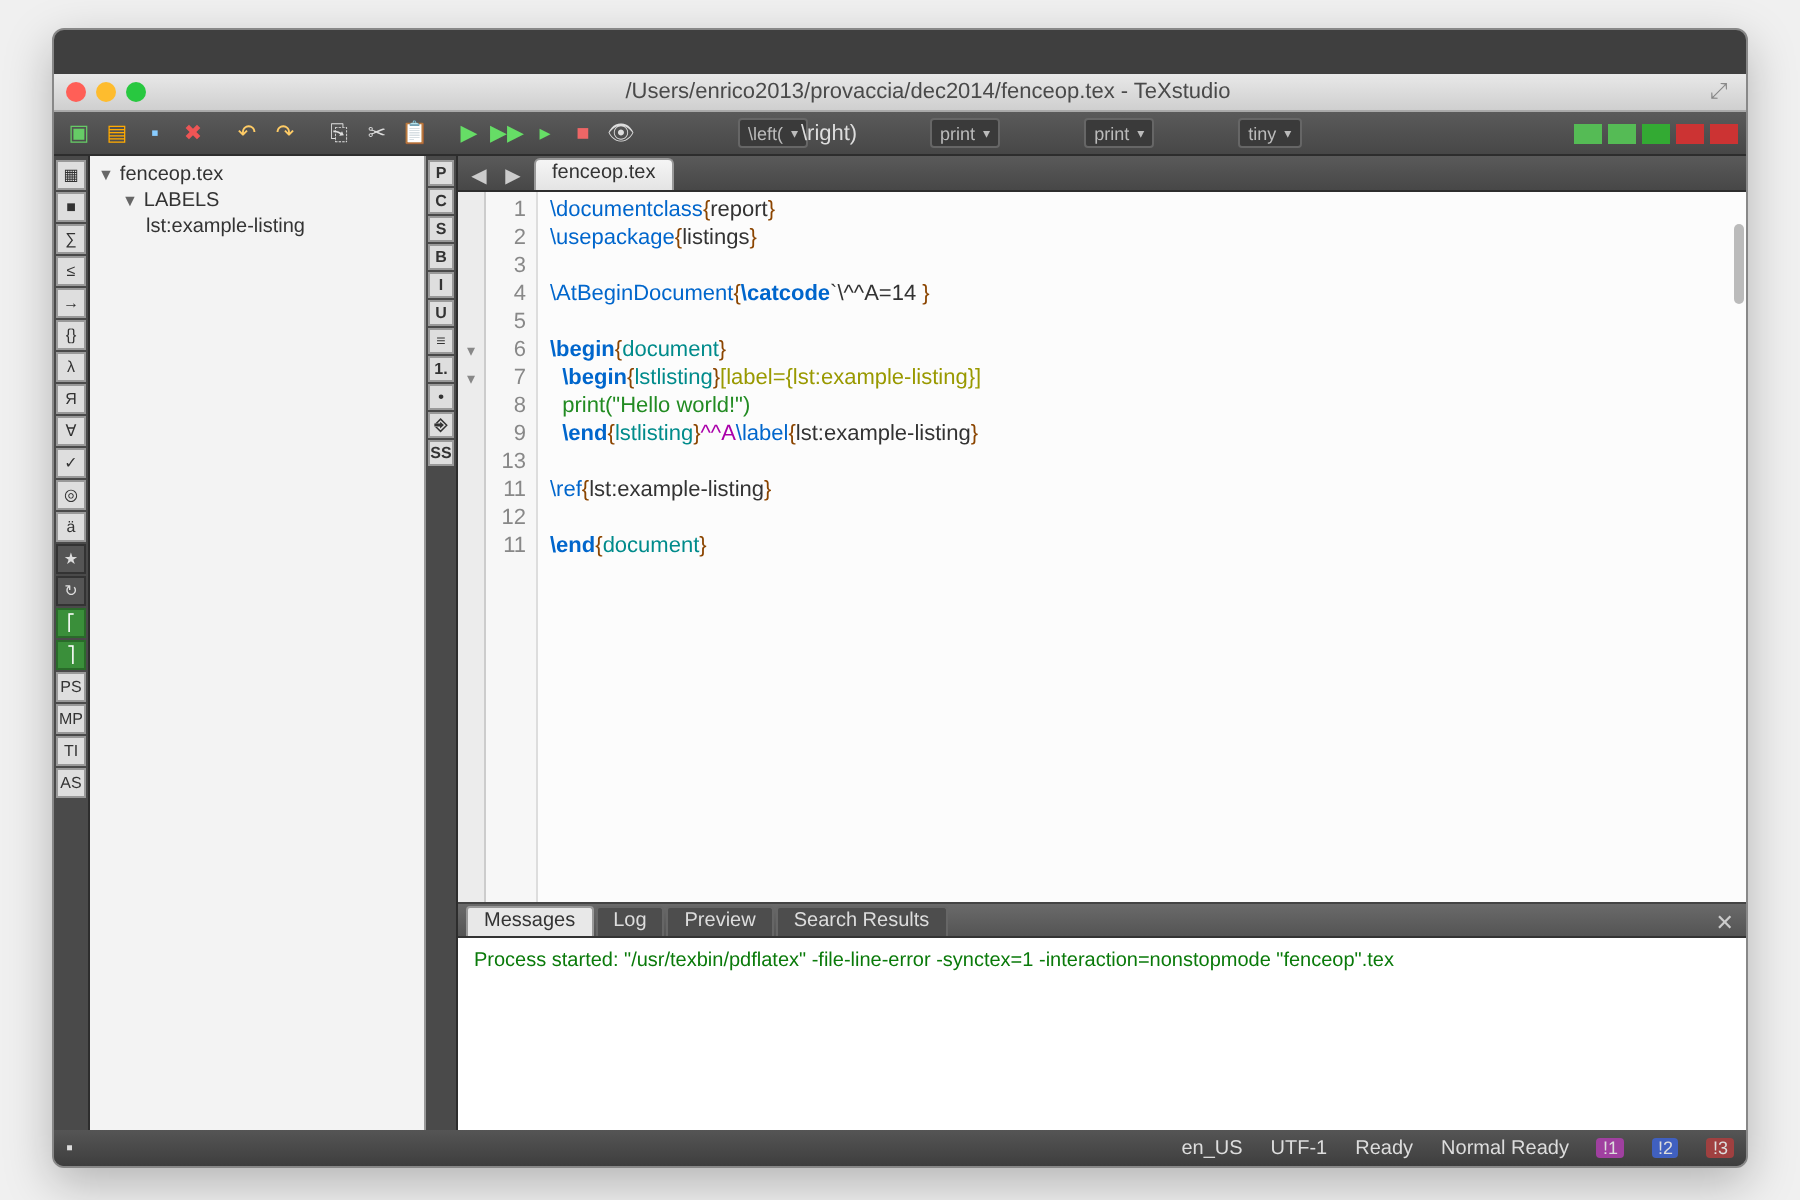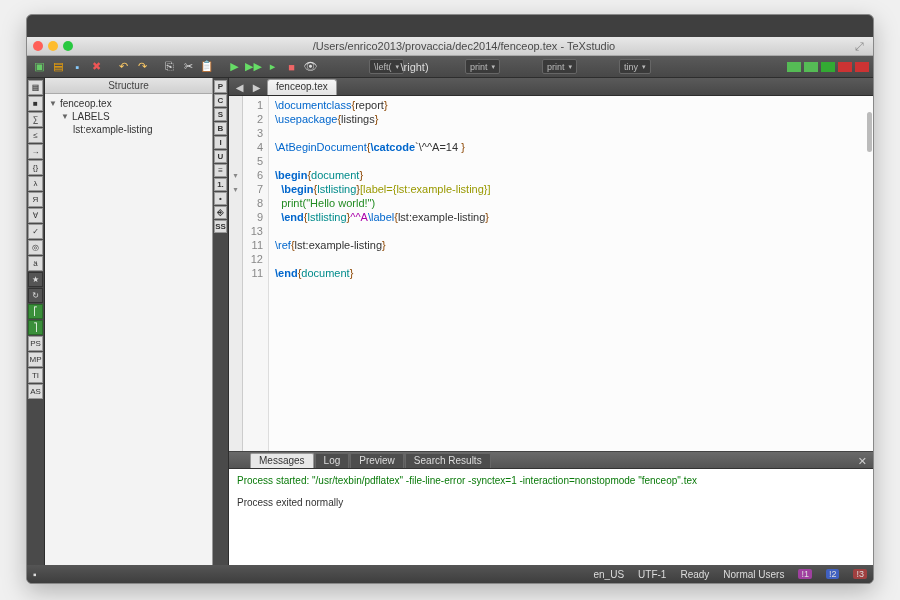--- a/index.html
+++ b/index.html
@@ -35,21 +35,21 @@
 .tabs .ticon{width:13px;height:13px;color:#ccc;display:flex;align-items:center;justify-content:center;font-size:10px;padding-bottom:2px}
 .tabs .tab{height:16px;background:linear-gradient(#f5f5f5,#e4e4e4);border:1px solid #999;border-bottom:none;border-radius:3px 3px 0 0;font-size:10px;padding:1px 8px;color:#333;}
 .editor { flex:1; background:#fcfcfc; display:flex; font-family:Menlo,Consolas,monospace; font-size:11px; position:relative;}
 .foldcol{width:14px;background:#ececec;border-right:1px solid #ccc;padding-top:2px}
 .foldcol .f{height:14px;display:flex;align-items:center;justify-content:center;color:#888;font-size:8px}
 .lnums{width:26px;text-align:right;padding:2px 5px 0 0;color:#888;background:#f7f7f7;border-right:1px solid #ddd;line-height:14px}
 .code{flex:1;padding:2px 0 16px 6px;line-height:14px;white-space:pre}
 .cmd{color:#0066cc}.brace{color:#8b4500}.arg{color:#008b8b}.opt{color:#999900}.txt{color:#228b22}.lbl{color:#aa00aa}.norm{color:#333}.enva{color:#0066cc;font-weight:bold}
 .statbar{height:16px;background:linear-gradient(#e4e4e4,#d0d0d0);border-top:1px solid #aaa;display:flex;align-items:center;font-size:10px;color:#333;padding:0 6px;gap:18px}
 .msgs{height:114px;display:flex;flex-direction:column;border-top:1px solid #444}
-.msgtabs{height:17px;background:linear-gradient(#6a6a6a,#545454);display:flex;align-items:flex-end;padding-left:21px;border-bottom:1px solid #333}
+.msgtabs{height:17px;background:linear-gradient(#6a6a6a,#545454);display:flex;align-items:flex-end;padding-left:4px;border-bottom:1px solid #333}
 .msgtabs .mtab{height:15px;font-size:10px;padding:1px 8px;color:#ddd;border:1px solid #666;border-bottom:none;background:#4d4d4d;border-radius:2px 2px 0 0;margin-right:1px}
 .msgtabs .mtab.active{background:#e8e8e8;color:#333;border-color:#999}
 .msgtabs .mclose{margin-left:auto;color:#ccc;font-size:11px;padding:0 6px}
 .msgbody{flex:1;background:#fff;padding:4px 8px;font-size:10px;color:#333;line-height:16px}
 .msgbody .started{color:#0a7a0a}
 .bottombar{height:18px;background:linear-gradient(#555,#3e3e3e);display:flex;align-items:center;color:#ddd;font-size:10px;padding:0 6px;gap:14px}
 .bottombar .sp{flex:1}
 .bottombar .badge{background:#a040a0;border-radius:2px;padding:0 3px;font-size:9px}
 .bottombar .badge.b2{background:#4060c0}.bottombar .badge.b3{background:#a04040}
 .editor-scroll{position:absolute;top:16px;right:1px;width:5px;height:40px;background:#bbb;border-radius:3px}
@@ -130,21 +130,20 @@
     <div class="lgi dk">↻</div>
     <div class="lgi gr">⎡</div>
     <div class="lgi gr">⎤</div>
     <div class="lgi">PS</div>
     <div class="lgi">MP</div>
     <div class="lgi">TI</div>
     <div class="lgi">AS</div>
    </div>
 
    <div class="structcol">
-    <div class="structhdr">Structure</div>
     <div class="structbody">
      <div class="node">
               <span class="arrow">▼</span>
               <span>fenceop.tex</span>
             </div>
      <div class="node indent1">
               <span class="arrow">▼</span>
               <span>LABELS</span>
             </div>
      <div class="node indent2">
@@ -211,31 +210,30 @@
      <div class="msgtabs">
       <div class="mtab active">Messages</div>
       <div class="mtab">Log</div>
       <div class="mtab">Preview</div>
       <div class="mtab">Search Results</div>
       <div class="mclose">✕</div>
      </div>
      <div class="msgbody">
       <div class="started">Process started: "/usr/texbin/pdflatex" -file-line-error -synctex=1 -interaction=nonstopmode "fenceop".tex</div>
       <div style="height:6px"></div>
-      <div>Process exited normally</div>
      </div>
     </div>
    </div>
   </div>
 
   <div class="bottombar">
    <span>▪</span>
    <span class="sp"></span>
    <span>en_US</span>
    <span>UTF-1</span>
    <span>Ready</span>
-   <span>Normal Users</span>
+   <span>Normal Ready</span>
    <span class="badge">!1</span>
    <span class="badge b2">!2</span>
    <span class="badge b3">!3</span>
   </div>
  </div>
 </div>
 
 </body></html>

